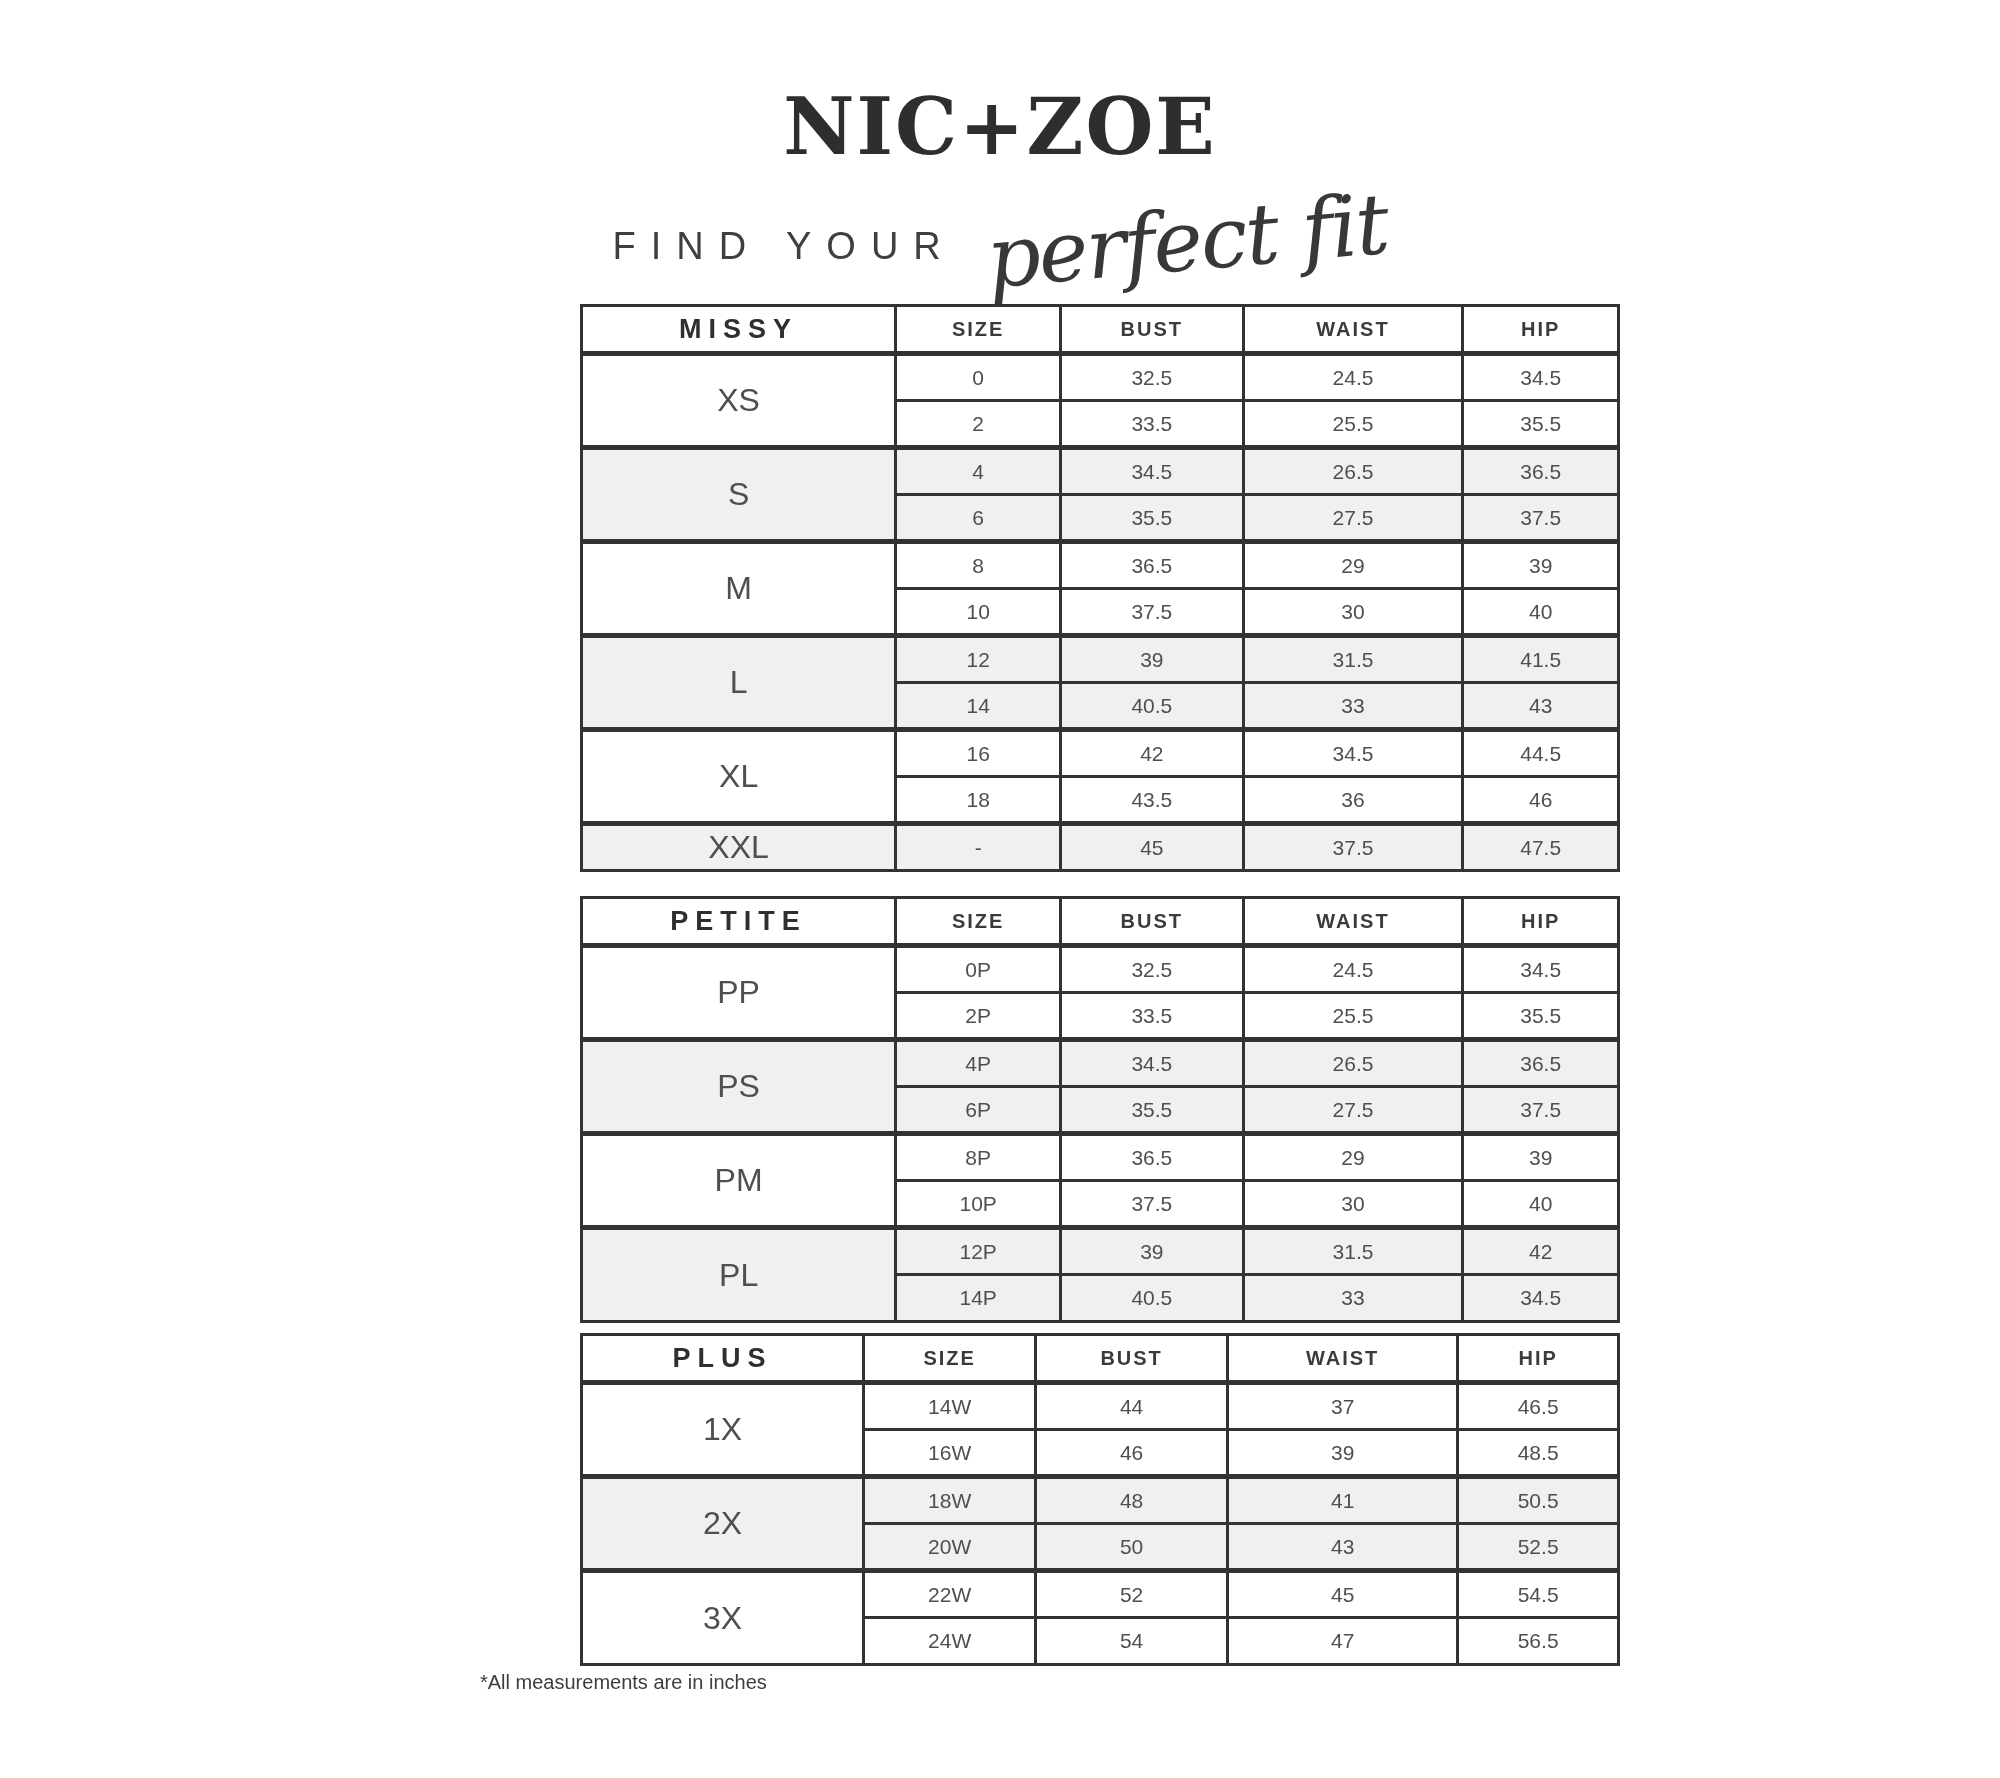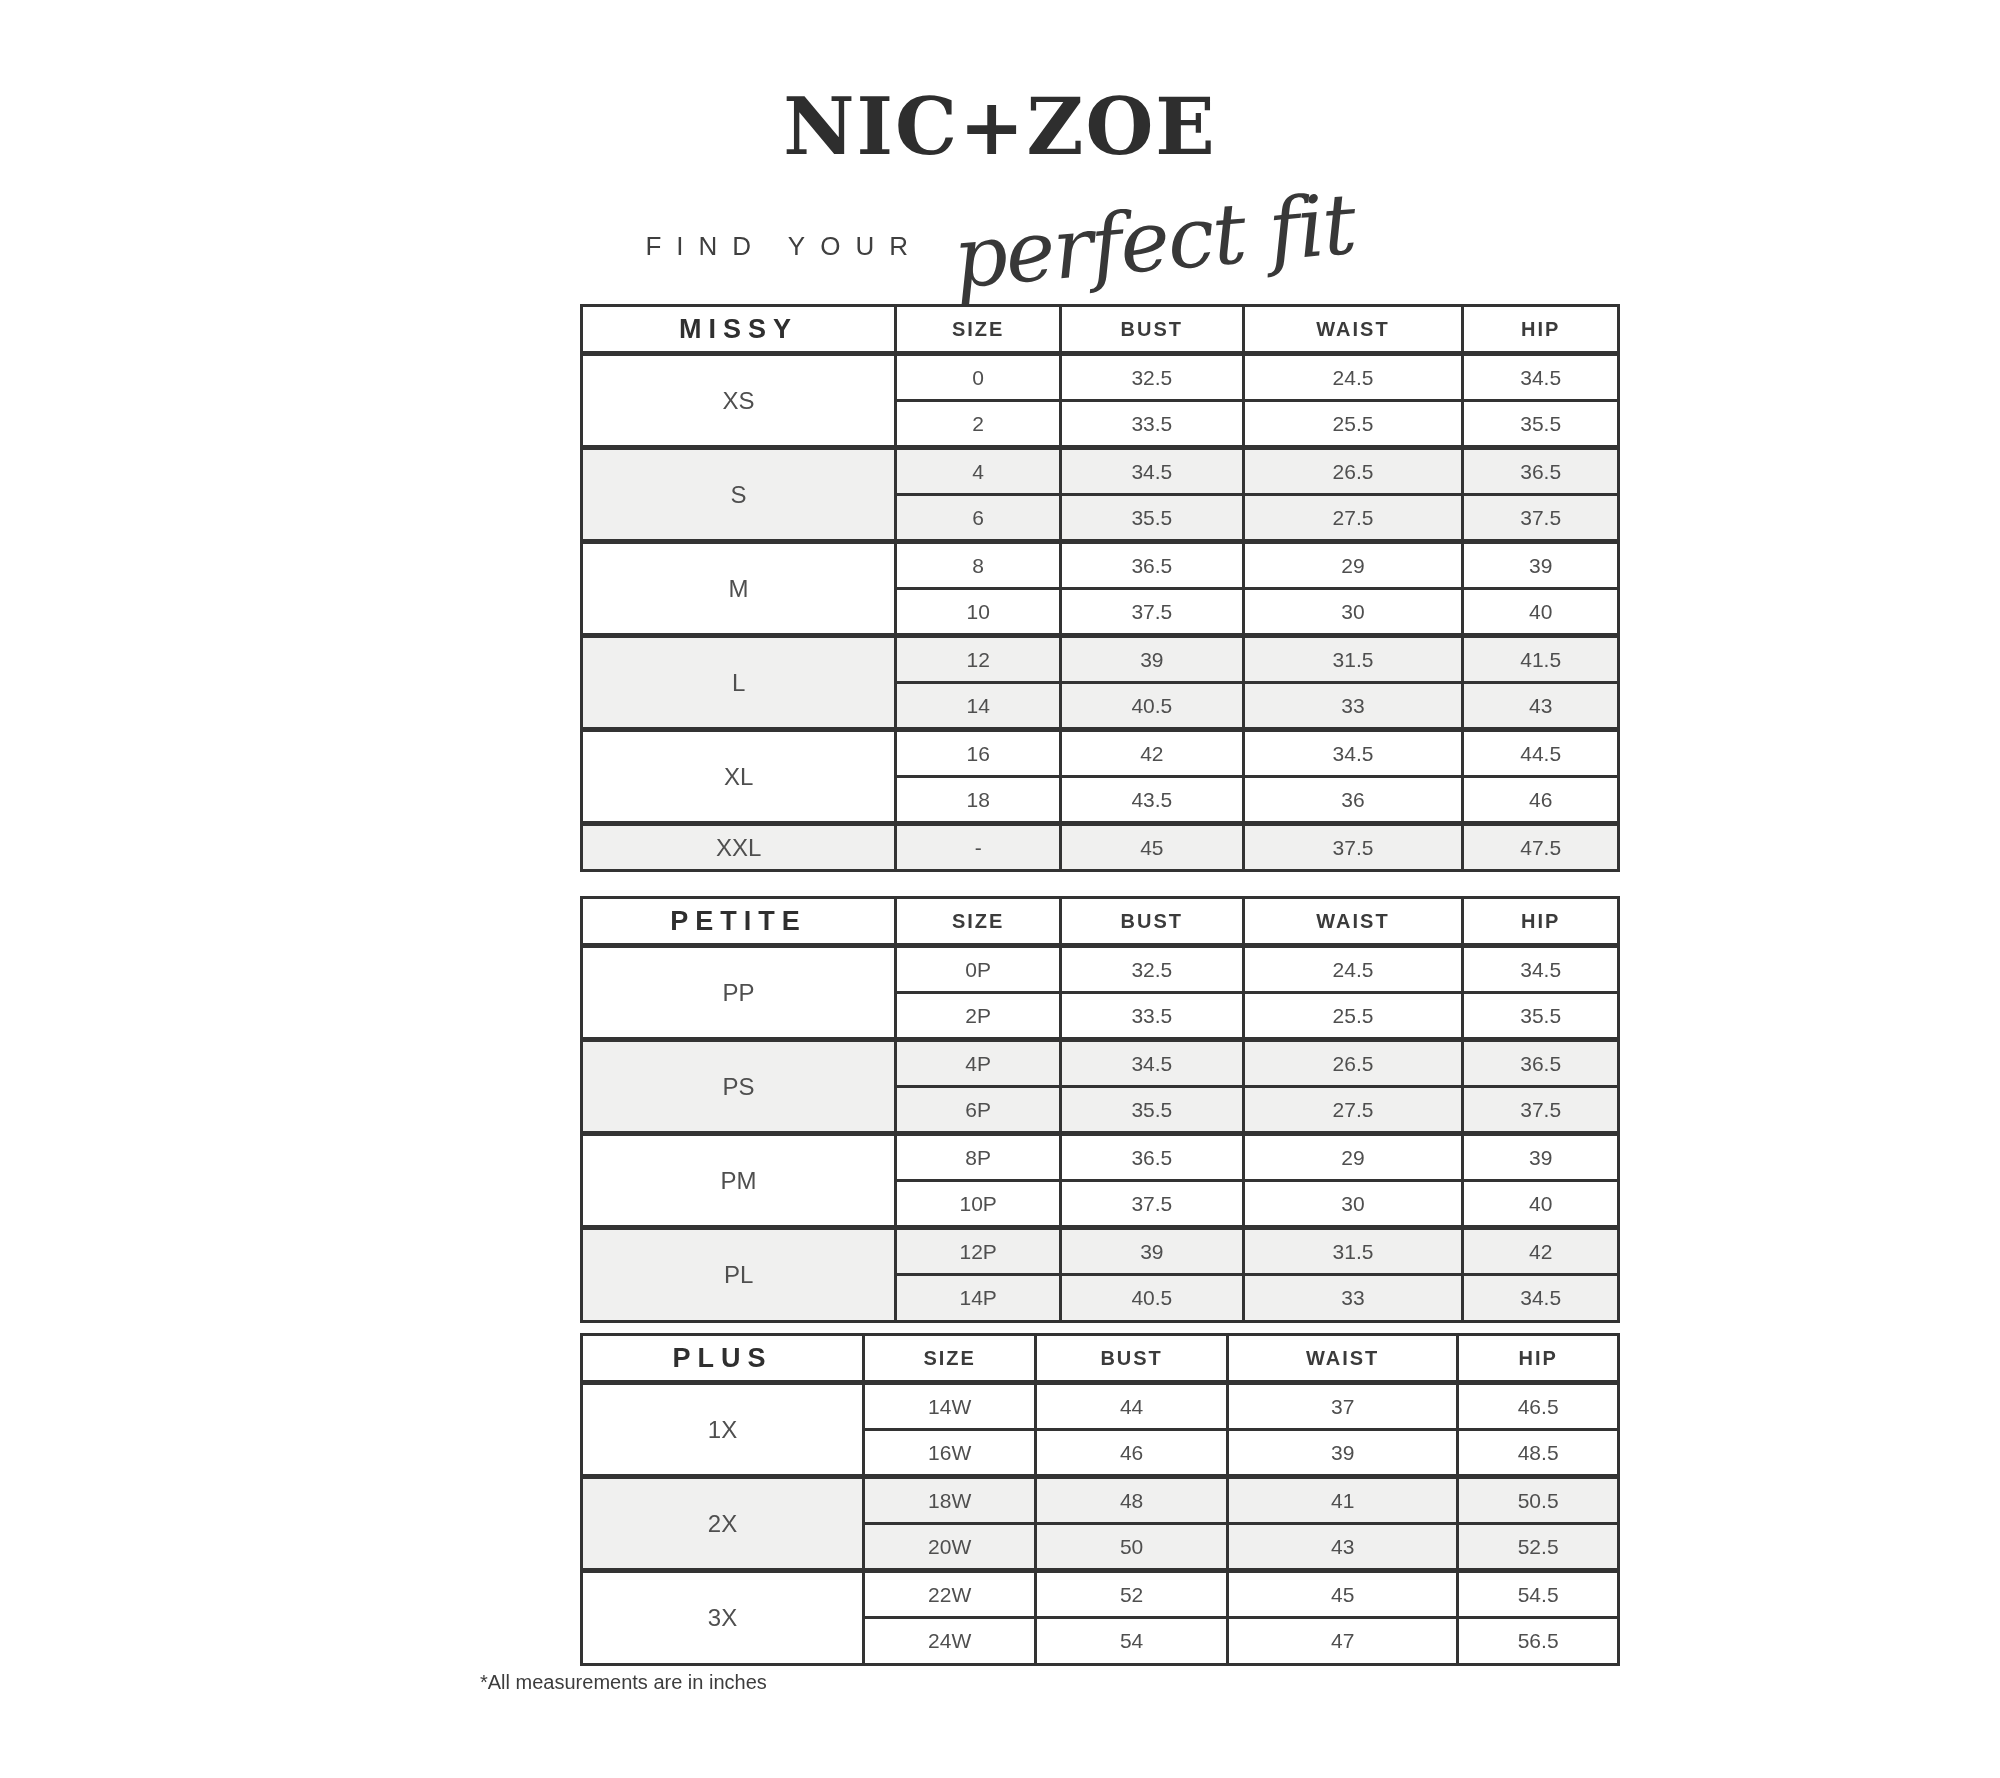--- a/index.html
+++ b/index.html
@@ -25,21 +25,21 @@
   }
   .tagline {
     margin-top: 14px;
     height: 118px;
     display: flex;
     align-items: center;
     justify-content: center;
     gap: 30px;
   }
   .tagline-plain {
-    font-size: 26px;
+    font-size: 38px;
     letter-spacing: 15px;
     color: #3f3f3f;
     padding-top: 14px;
   }
   .tagline-script {
     font-family: "DejaVu Serif", serif;
     font-style: italic;
     font-size: 84px;
     letter-spacing: -2px;
     color: #383838;
@@ -73,21 +73,21 @@
     color: #2f2f2f;
   }
   .col-header {
     font-size: 20px;
     font-weight: 700;
     letter-spacing: 2px;
     color: #3b3b3b;
   }
   .size-table tbody tr { height: 47px; }
   .value-cell { font-size: 21px; color: #4f4f4f; }
-  .group-label { font-size: 24px; color: #4f4f4f; }
+  .group-label { font-size: 32px; color: #4f4f4f; }
   tr.shaded td { background: #f0f0ef; }
   tr.group-start td { border-top-width: 5px; }
   
   .table-0 col:nth-child(1), .table-1 col:nth-child(1) { width: 30.3%; }
   .table-0 col:nth-child(2), .table-1 col:nth-child(2) { width: 15.9%; }
   .table-0 col:nth-child(3), .table-1 col:nth-child(3) { width: 17.6%; }
   .table-0 col:nth-child(4), .table-1 col:nth-child(4) { width: 21.2%; }
   .table-0 col:nth-child(5), .table-1 col:nth-child(5) { width: 15.0%; }
   
   .table-2 col:nth-child(1) { width: 27.2%; }

